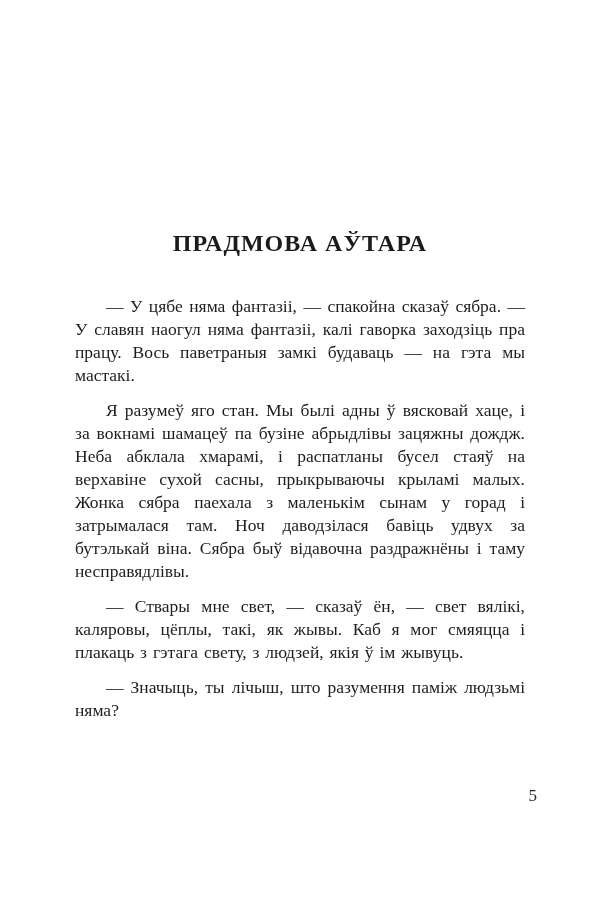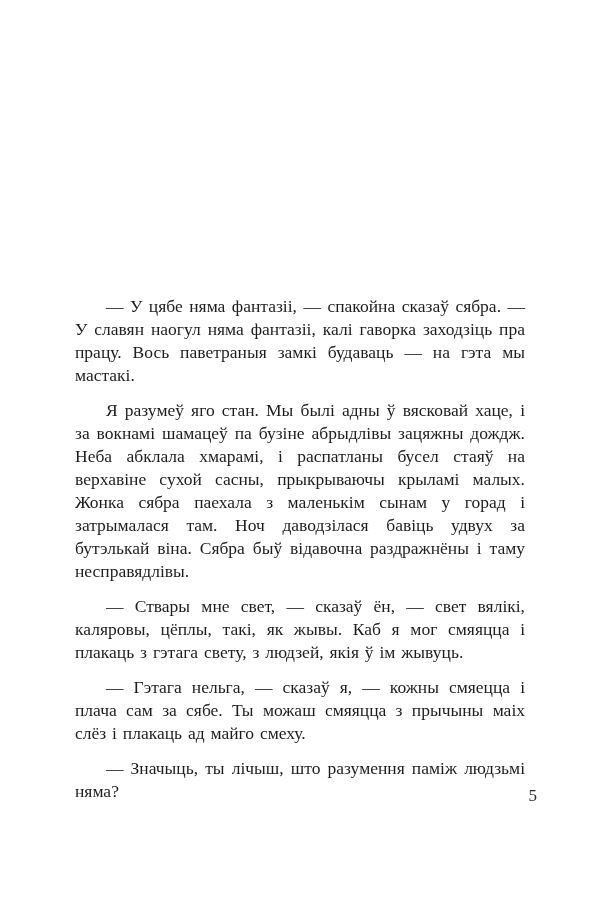--- a/index.html
+++ b/index.html
@@ -53,24 +53,24 @@
     right: 63px;
     font-size: 17px;
     color: #2a2a2a;
   }
 </style>
 </head>
 <body>
 
 <div class="page">
 
+  <h1 class="title">ПРАДМОВА АЎТАРА</h1>
 
   <div class="body-text">
     <p>— У цябе няма фантазіі, — спакойна сказаў сябра. — У славян наогул няма фантазіі, калі гаворка заходзіць пра працу. Вось паветраныя замкі будаваць — на гэта мы мастакі.</p>
     <p>Я разумеў яго стан. Мы былі адны ў вясковай хаце, і за вокнамі шамацеў па бузіне абрыдлівы зацяжны дождж. Неба абклала хмарамі, і распатланы бусел стаяў на верхавіне сухой сасны, прыкрываючы крыламі малых. Жонка сябра паехала з маленькім сынам у горад і затрымалася там. Ноч даводзілася бавіць удвух за бутэлькай віна. Сябра быў відавочна раздражнёны і таму несправядлівы.</p>
     <p>— Ствары мне свет, — сказаў ён, — свет вялікі, каляровы, цёплы, такі, як жывы. Каб я мог смяяцца і плакаць з гэтага свету, з людзей, якія ў ім жывуць.</p>
-    <p>— Гэтага нельга, — сказаў я, — кожны смяецца і плача сам за сябе. Ты можаш смяяцца з прычыны маіх слёз і плакаць ад майго смеху.</p>
     <p>— Значыць, ты лічыш, што разумення паміж людзьмі няма?</p>
   </div>
 
   <div class="page-number">5</div>
 
 </div>
 
 </body></html>

